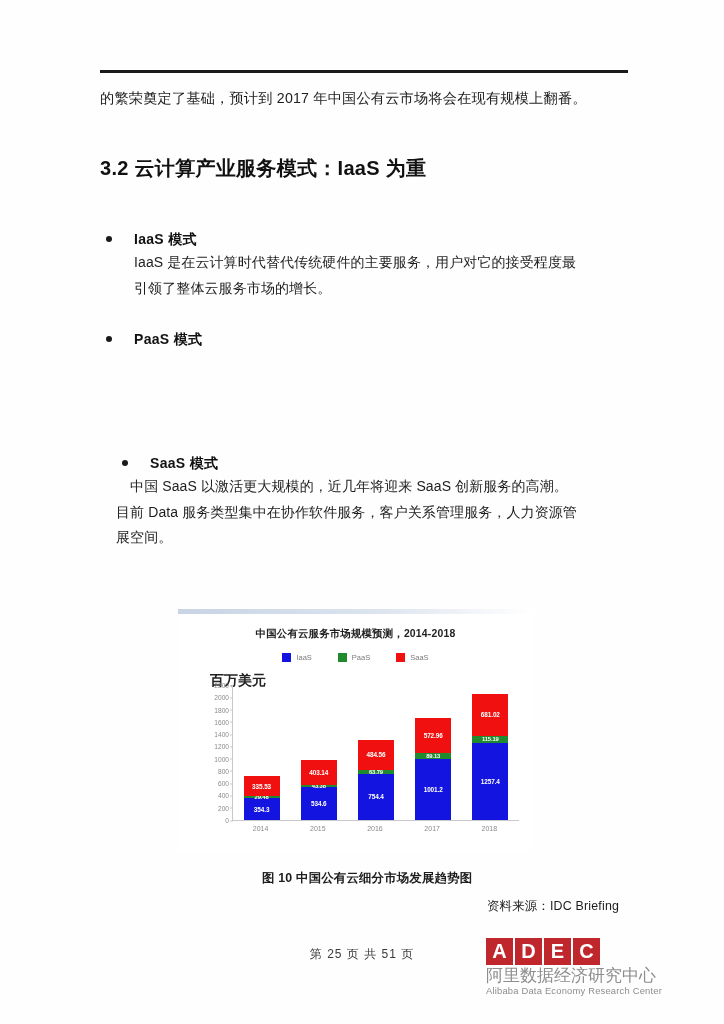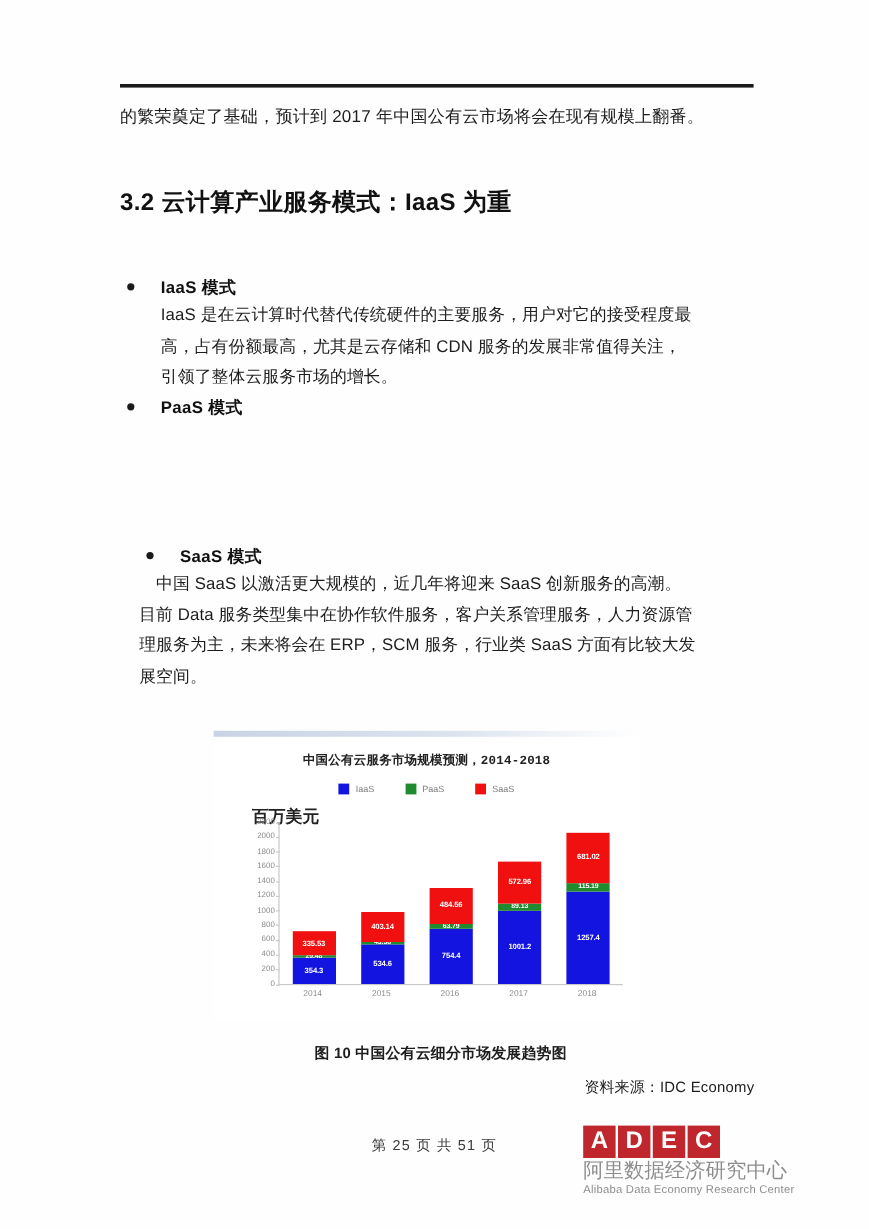--- a/index.html
+++ b/index.html
@@ -123,21 +123,20 @@
   .chart-title {
     position: absolute;
     left: 0;
     top: 18px;
     width: 100%;
     text-align: center;
     font-size: 10.4px;
     font-weight: bold;
     color: #222222;
     letter-spacing: 0.2px;
-    font-family: Liberation Mono, monospace;
   }
   .chart-legend {
     position: absolute;
     left: 0;
     top: 44px;
     width: 100%;
     display: flex;
     justify-content: center;
     gap: 26px;
   }
@@ -304,41 +303,39 @@
   <h2 class="section-heading">3.2 云计算产业服务模式：IaaS 为重</h2>
 
 
   <div class="bullet-block" id="iaas-block">
     <div class="bullet-head">
       <span class="dot"></span>
       <span>IaaS 模式</span>
     </div>
     <div class="bullet-body indent-1">
       <p>IaaS 是在云计算时代替代传统硬件的主要服务，用户对它的接受程度最</p>
-      <p>高，占有份额最高，尤其是云存储和 CDN 服务的发展非常值得关注，</p>
       <p>引领了整体云服务市场的增长。</p>
     </div>
   </div>
 
   <div class="bullet-block" id="paas-block">
     <div class="bullet-head">
       <span class="dot"></span>
       <span>PaaS 模式</span>
     </div>
   </div>
 
   <div class="bullet-block" id="saas-block">
     <div class="bullet-head">
       <span class="dot"></span>
       <span>SaaS 模式</span>
     </div>
     <div class="bullet-body indent-2">
       <p>　中国 SaaS 以激活更大规模的，近几年将迎来 SaaS 创新服务的高潮。</p>
       <p>目前 Data 服务类型集中在协作软件服务，客户关系管理服务，人力资源管</p>
-      <p>理服务为主，未来将会在 ERP，SCM 服务，行业类 SaaS 方面有比较大发</p>
       <p>展空间。</p>
     </div>
   </div>
 
   <div class="chart-figure">
     <div class="chart-topbar"></div>
     <div class="chart-title">中国公有云服务市场规模预测，2014-2018</div>
     <div class="chart-legend" id="chart-legend">
         <div class="legend-item">
           <span class="legend-swatch" style="background: rgb(20, 20, 224);"></span>
@@ -430,21 +427,21 @@
     <div class="xlabels" id="xlabels">
         <span>2014</span>
         <span>2015</span>
         <span>2016</span>
         <span>2017</span>
         <span>2018</span>
       </div>
   </div>
 
   <div class="fig-caption">图 10 中国公有云细分市场发展趋势图</div>
-  <div class="fig-source">资料来源：IDC Economy</div>
+  <div class="fig-source">资料来源：IDC Briefing</div>
 
   <div class="page-footer">第 25 页 共 51 页</div>
 
   <div class="logo">
     <div class="logo-letters" id="logo-letters">
         <span style="background: rgb(192, 39, 45);">A</span>
         <span style="background: rgb(192, 39, 45);">D</span>
         <span style="background: rgb(192, 39, 45);">E</span>
         <span style="background: rgb(192, 39, 45);">C</span>
       </div>

